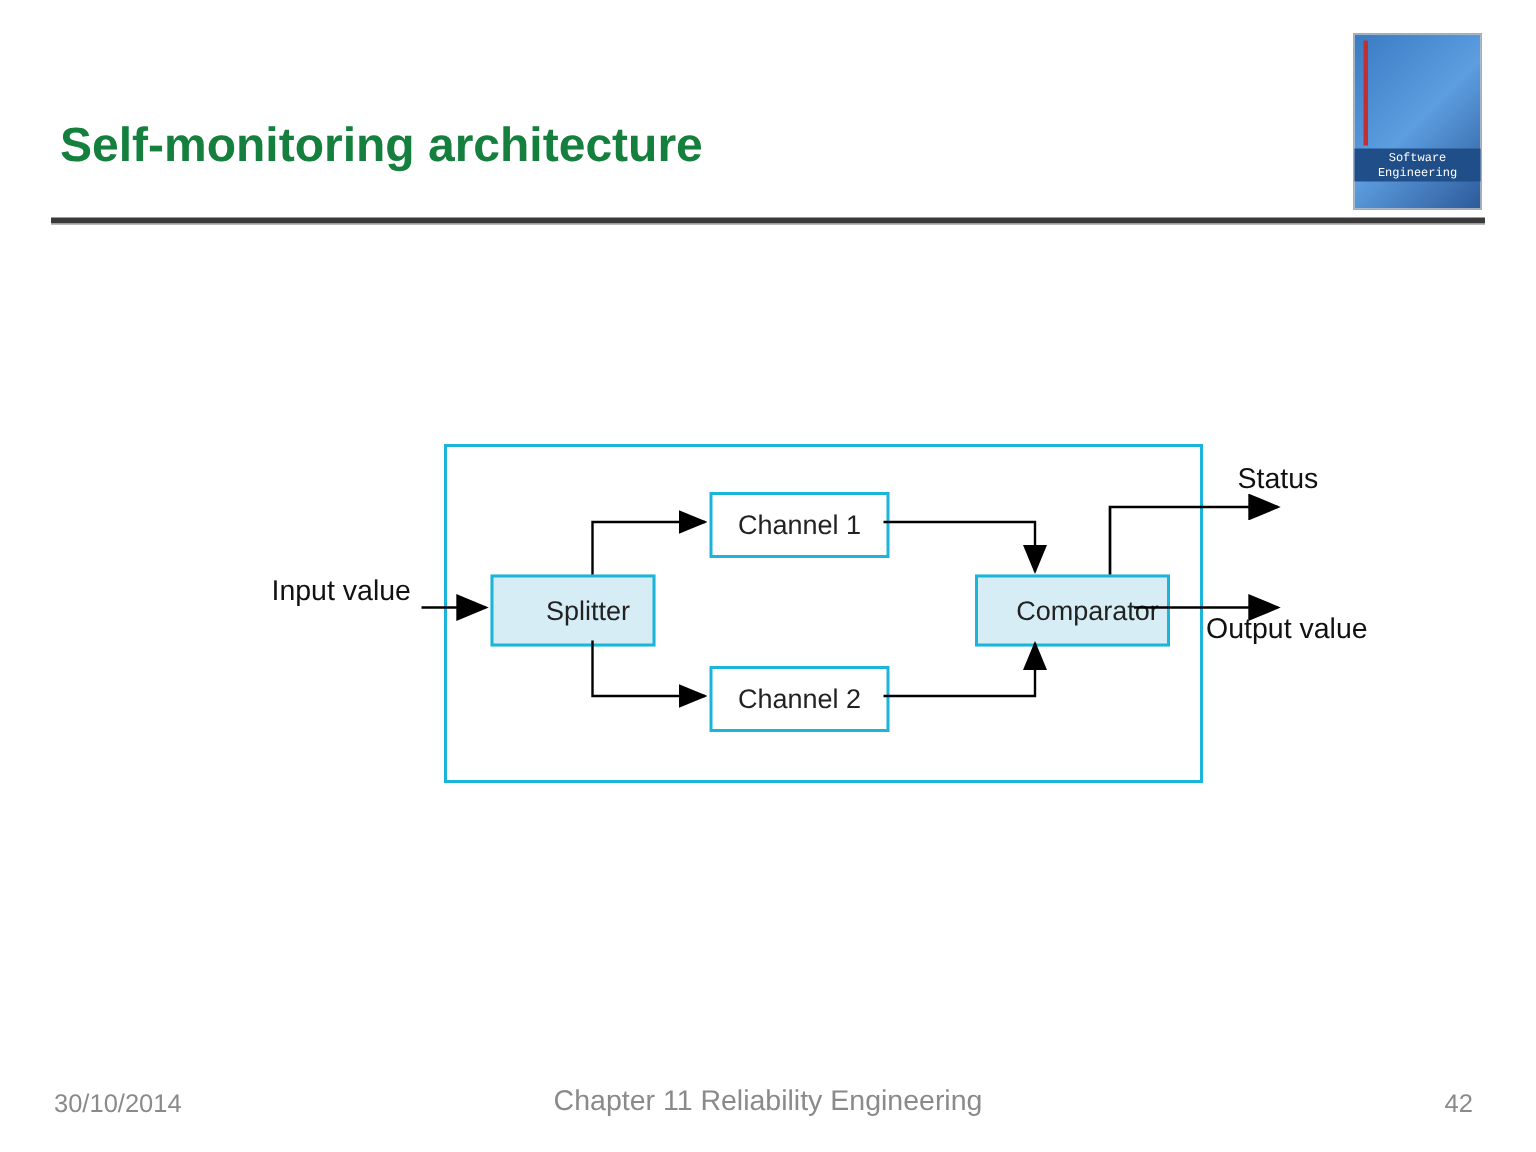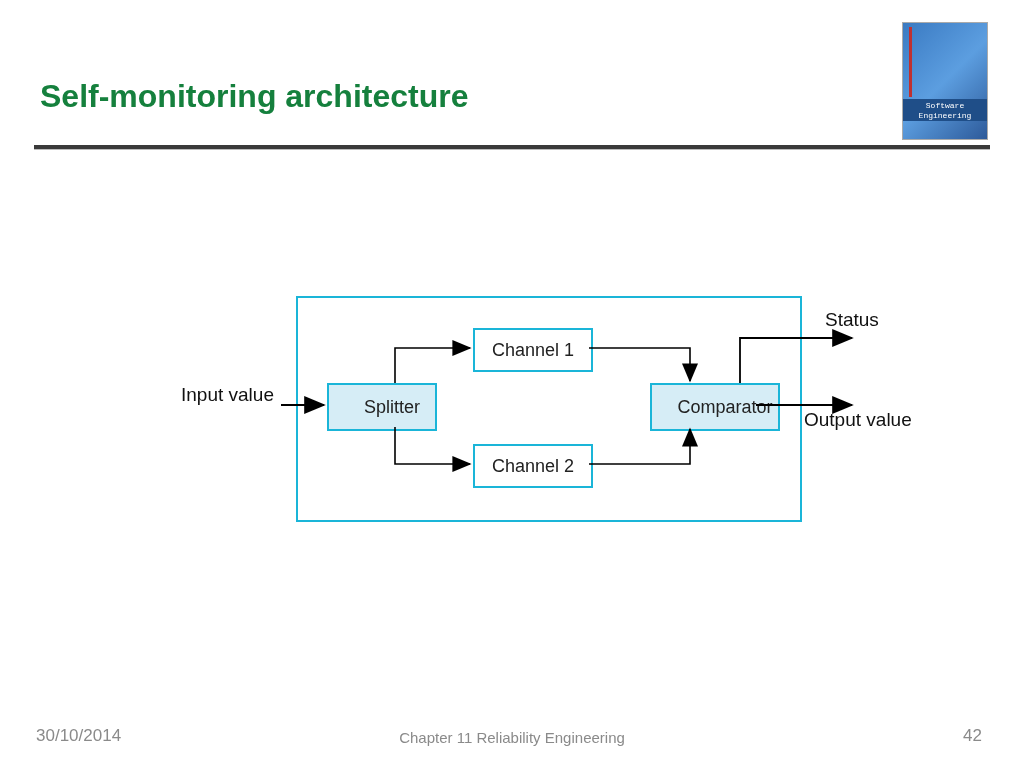--- a/index.html
+++ b/index.html
@@ -94,21 +94,21 @@
   .label {
     position: absolute;
     font-size: 19px;
     color: #111;
     white-space: nowrap;
   }
   #l-input  { left: 181px; top: 384px; }
   #l-status { left: 825px; top: 309px; }
   #l-output { left: 804px; top: 409px; }
   .footer-date   { position:absolute; left: 36px;  bottom: 22px; color:#8a8a8a; font-size:17px; }
-  .footer-center { position:absolute; left: 0; right:0; bottom:22px; text-align:center; color:#8a8a8a; font-size:15px; }
+  .footer-center { position:absolute; left: 0; right:0; bottom:22px; text-align:center; color:#8a8a8a; font-size:19px; }
   .footer-page   { position:absolute; right: 42px; bottom:22px; color:#8a8a8a; font-size:17px;margin-left:12px; }
   svg.arrows { position:absolute; left:0; top:0; width:1024px; height:768px; }
 </style>
 </head>
 <body>
 
 <div class="slide-title">Self-monitoring architecture</div>
 <div class="title-rule"></div>
 
 <div class="book-thumb">

